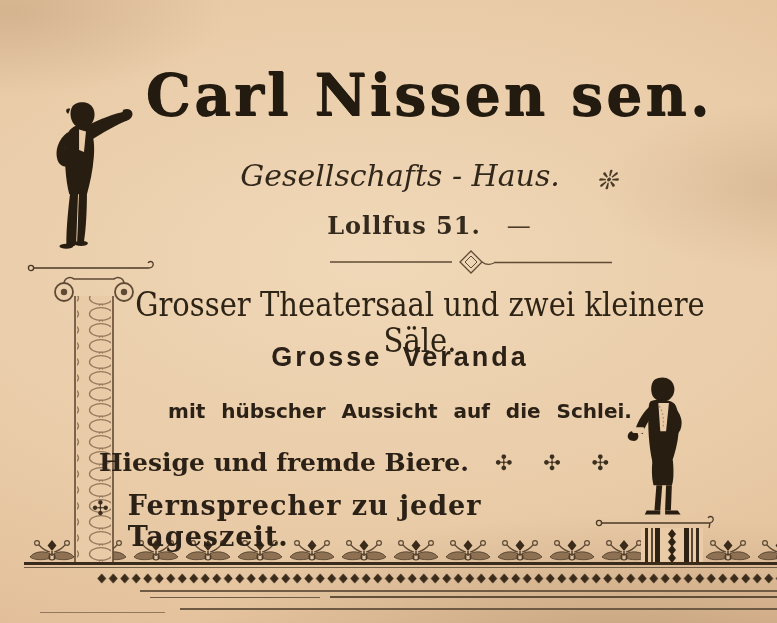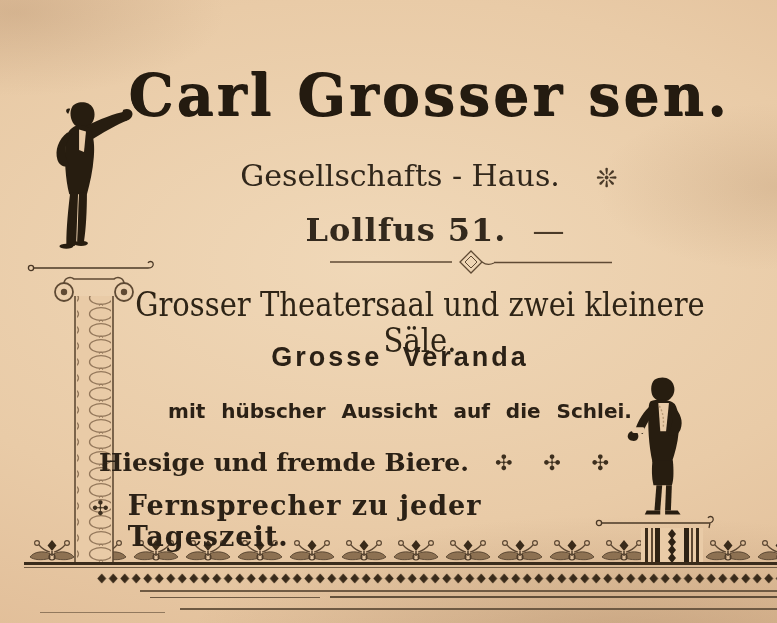--- a/index.html
+++ b/index.html
@@ -15,26 +15,26 @@
   .abs{position:absolute;}
   .center{text-align:center;}
   
   .title{
     left:118px;top:66px;width:622px;line-height:1;
     font-size:57px;font-weight:bold;letter-spacing:3px;
     color:#241b10;text-shadow:0.6px 0.6px 0 #241b10;
   }
   .subtitle{
     left:118px;top:158px;width:622px;display:flex;justify-content:center;
-    align-items:center;gap:36px;font-size:30px;color:#31271b;
+    align-items:flex-end;gap:36px;font-size:30px;color:#31271b;font-style:italic;
   }
   .subtitle .orn{font-size:26px;color:#4a3a28;transform:translateY(2px);}
   .contact{
-    left:124px;top:211px;width:622px;display:flex;justify-content:center;
-    align-items:baseline;gap:26px;font-size:32px;color:#33291d;
+    left:118px;top:211px;width:622px;display:flex;justify-content:center;
+    align-items:baseline;gap:26px;font-size:24px;color:#33291d;
   }
   .contact .addr{font-weight:bold;letter-spacing:1px;}
   .contact .dash{color:#4a3a28;}
   .contact .phone{letter-spacing:2px;}
   
   .halls{
     left:92px;top:287px;width:656px;font-size:33px;line-height:1.1;
     transform:scaleX(0.88);transform-origin:center;
     color:#2e2416;letter-spacing:0px;
   }
@@ -180,21 +180,21 @@
       <path d="M31,9 L35,14 L31,19 L27,14 Z"></path>
       <path d="M31,17 L35,22 L31,27 L27,22 Z"></path>
       <path d="M31,25 L35,30 L31,35 L27,30 Z"></path>
     </g>
     <rect x="43" y="0" width="5" height="34" fill="#2e2214"></rect>
     <rect x="50" y="0" width="2" height="34" fill="#5c4732"></rect>
     <rect x="55" y="0" width="3" height="34" fill="#3a2b1a"></rect>
     <rect x="0" y="34" width="62" height="2" fill="#3a2b1a"></rect>
   </svg>
 
-  <div class="abs title center">Carl Grosser sen.</div>
+  <div class="abs title center">Carl Nissen sen.</div>
 
   <div class="abs subtitle">
     <span>Gesellschafts - Haus.</span>
     <span class="orn">❊</span>
   </div>
 
   <div class="abs contact">
     <span class="addr">Lollfus 51.</span>
     <span class="dash">—</span>
   </div>

